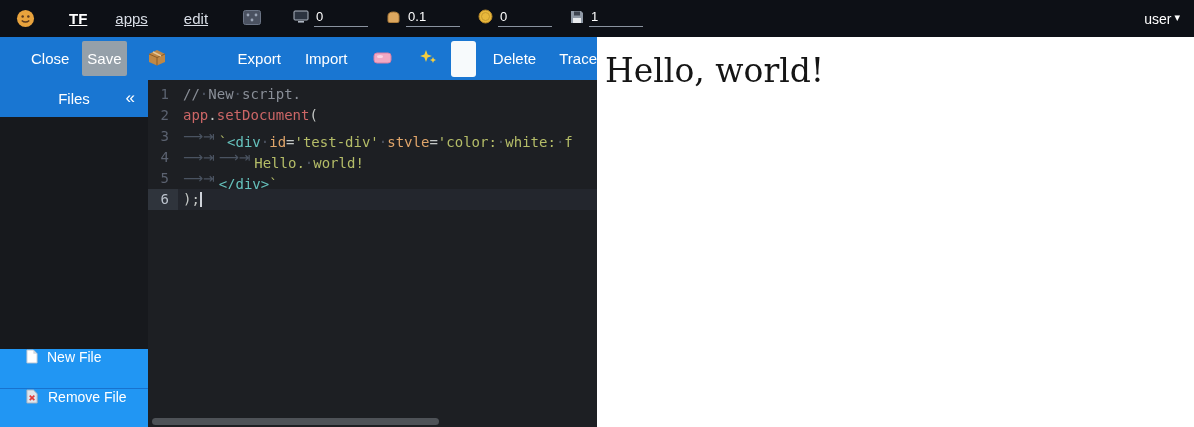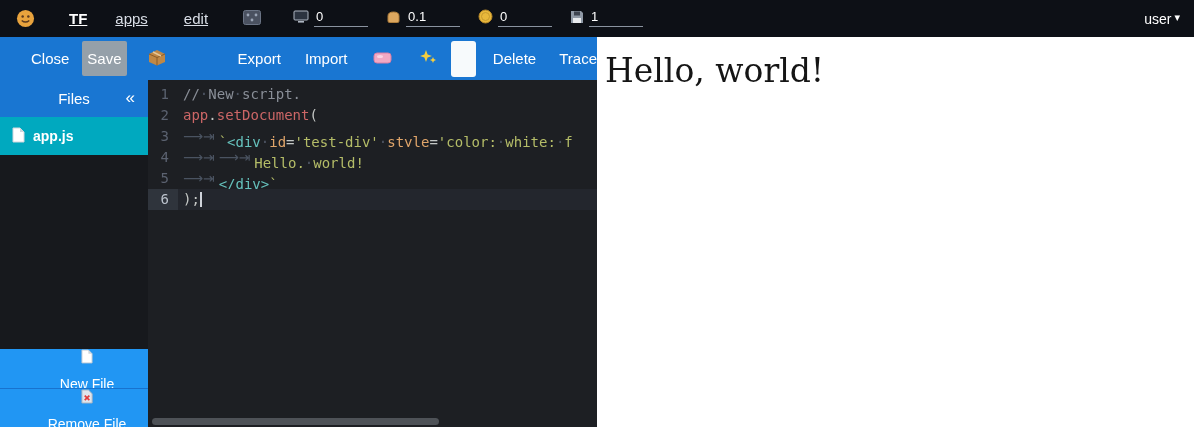--- a/index.html
+++ b/index.html
@@ -40,21 +40,21 @@
 
   
   .workspace { flex:1; display:flex; min-height:0; }
 
   
   .sidebar { width:148px; flex-shrink:0; display:flex; flex-direction:column; }
   .files-header { height:37px; background:#1976d2; color:#fff; font-size:15px; display:flex; align-items:center; justify-content:center; position:relative; flex-shrink:0; }
   .collapse { position:absolute; right:13px; top:50%; transform:translateY(-54%); font-size:17px; cursor:pointer; }
   .file-item { height:38px; background:#00a9bf; color:#fff; display:flex; align-items:center; gap:8px; padding:0 12px; font-weight:700; font-size:14px; flex-shrink:0; cursor:pointer; }
   .sidebar-body { flex:1; background:#17191d; }
-  .sidebar-btn { height:39px; background:#2196f3; color:#fff; display:flex; align-items:center; gap:9px; padding:0 0 0 26px; font-size:14px; border:none; font-family:inherit; cursor:pointer; flex-shrink:0;flex-direction:column; }
+  .sidebar-btn { height:39px; background:#2196f3; color:#fff; display:flex; align-items:flex-start; gap:9px; padding:0 0 0 26px; font-size:14px; border:none; font-family:inherit; cursor:pointer; flex-shrink:0; }
   .sidebar-btn.remove { border-top:1px solid rgba(13,71,161,0.45); }
 
   
   .editor { flex:1; background:#1d1f23; position:relative; overflow:hidden; display:flex; }
   .gutter { width:30px; flex-shrink:0; padding-top:4px; font-family:"DejaVu Sans Mono",monospace; font-size:14px; color:#5b6270; text-align:right; }
   .gutter-line { height:21px; line-height:21px; padding-right:9px; }
   .gutter-line.active { background:#2f343c; color:#bcc3cd; }
   .code-pane { flex:1; padding-top:4px; overflow:hidden; }
   .code-line { height:21px; line-height:21px; font-family:"DejaVu Sans Mono",monospace; font-size:14px; color:#c5c8c6; white-space:pre; padding-left:5px; overflow:hidden; }
   .code-line.active { background:#23262d; }
@@ -185,29 +185,20 @@
         <button class="tb-btn tb-trace">Trace</button>
       </div>
 
       <div class="workspace">
 
         <aside class="sidebar">
           <div class="files-header">
             <span>Files</span>
             <span class="collapse">«</span>
           </div>
-          <div class="file-item">
-            <span>
-              <svg width="13" height="16" viewBox="0 0 13 16">
-                  <path d="M1 1 h7 l4 4 v10 h-11 z" fill="#ffffff" stroke="#d0d6dd"></path>
-                  <path d="M8 1 l4 4 h-4 z" fill="#cfd6dd"></path>
-                </svg>
-            </span>
-            <span>app.js</span>
-          </div>
           <div class="sidebar-body"></div>
           <button class="sidebar-btn">
             <span>
               <svg width="12" height="15" viewBox="0 0 13 16">
                   <path d="M1 1 h7 l4 4 v10 h-11 z" fill="#ffffff" stroke="#bcc7d2"></path>
                   <path d="M8 1 l4 4 h-4 z" fill="#cfd6dd"></path>
                 </svg>
             </span>
             <span>New File</span>
           </button>

